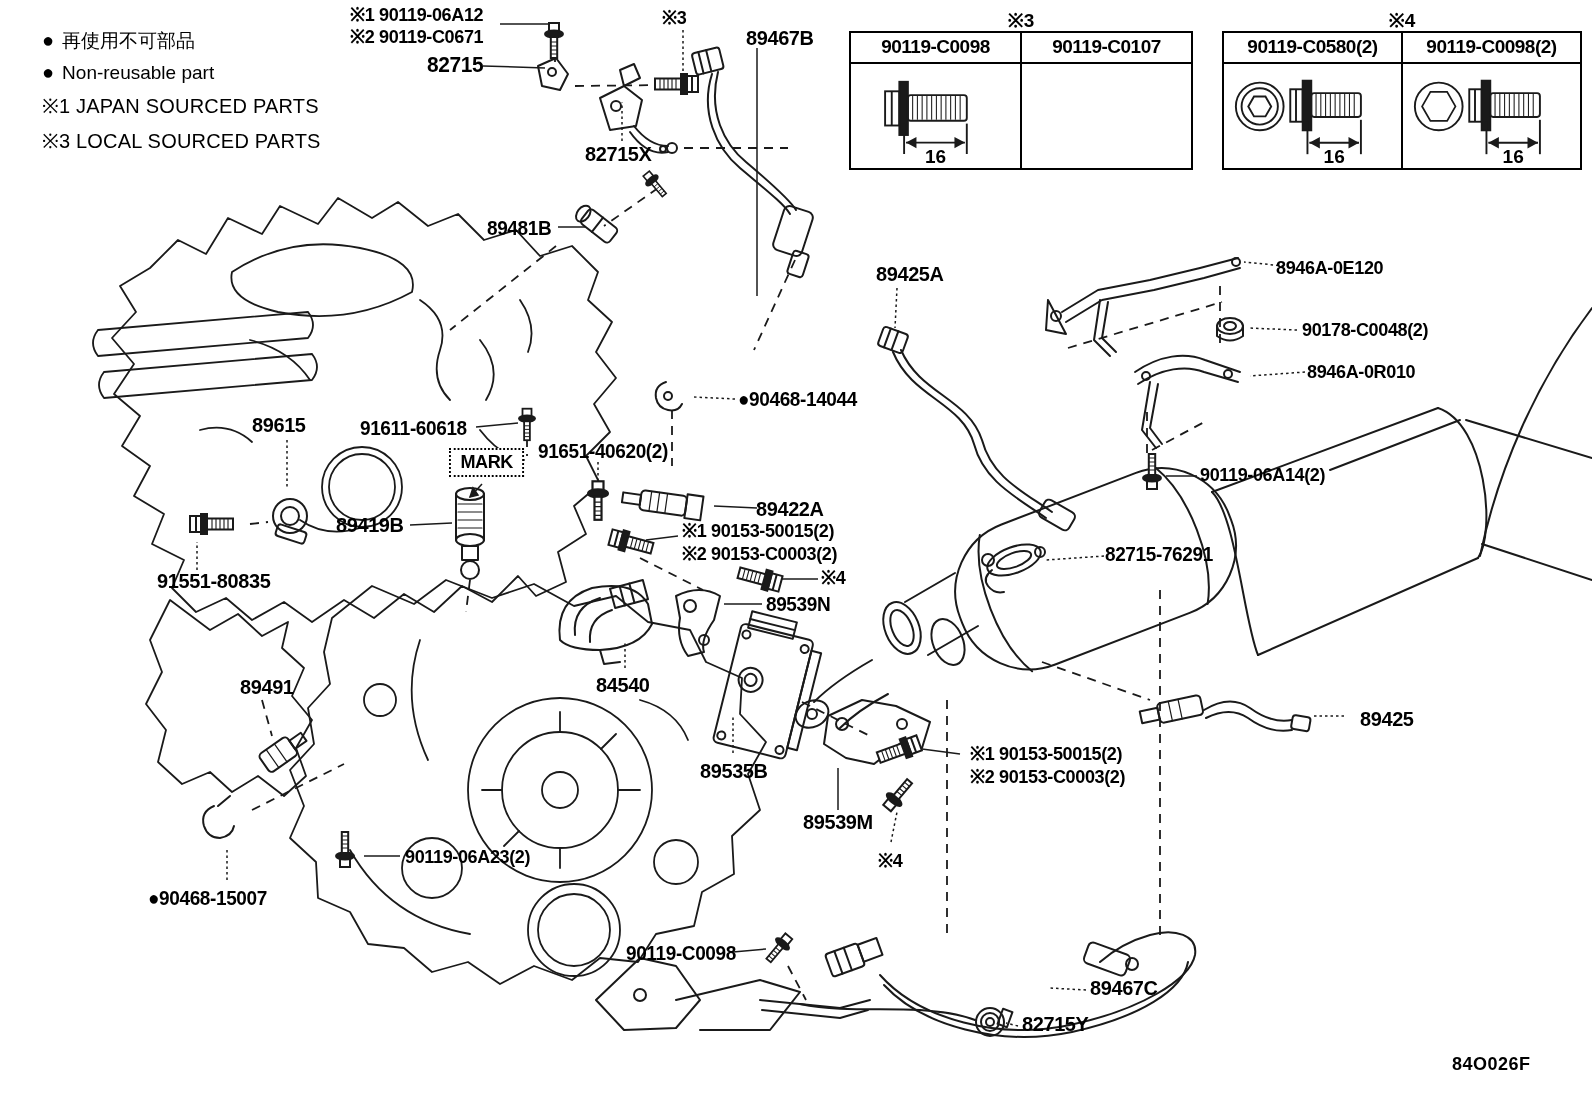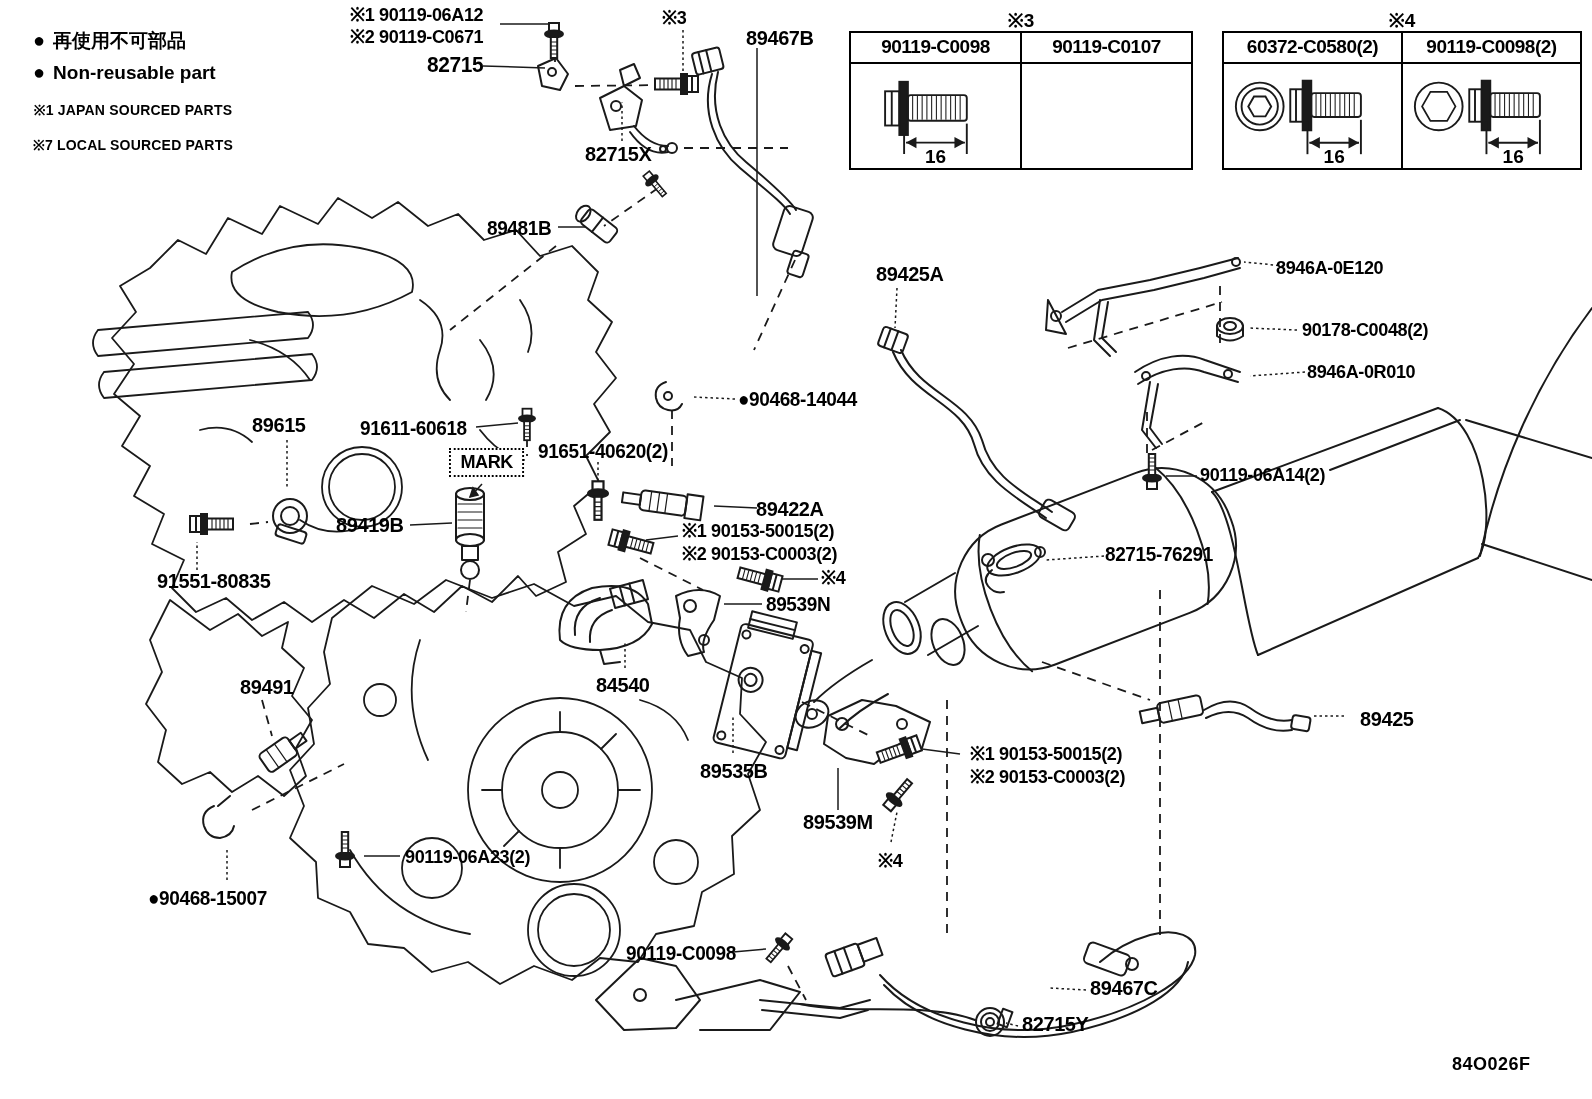--- a/index.html
+++ b/index.html
@@ -8,24 +8,24 @@
     overflow:hidden; font-family:"Liberation Sans", sans-serif; color:#000;
   }
   .art { position:absolute; left:0; top:0; }
   .labels-layer { position:absolute; left:0; top:0; width:100%; height:100%;padding-left:38px; }
   .plabel {
     position:absolute; font-weight:700; font-size:19px; line-height:1.05;
     letter-spacing:-0.4px; white-space:nowrap; transform:scaleX(.95);
     transform-origin:left top;
   }
   .plabel.boxed { border:2px dotted #000; padding:2px 10px 3px; background:#fff; }
-  .legend { position:absolute; left:33px; top:28px; font-weight:700; }
+  .legend { position:absolute; left:42px; top:28px; font-weight:400; }
   .lg-line { font-size:19px; margin-bottom:7px; white-space:nowrap; }
   .lg-line .bullet { font-size:20px; margin-right:8px; }
-  .lg-note { font-size:14px; margin-top:16px; white-space:nowrap; letter-spacing:.2px;text-align:center; }
+  .lg-note { font-size:20px; margin-top:8px; white-space:nowrap; letter-spacing:.2px; }
   .lg-note:first-of-type { margin-top:18px; }
   .ptable { position:absolute; border:2px solid #000; background:#fff; }
   .ptable-title {
     position:absolute; top:-26px; left:0; right:0; text-align:center;
     font-weight:700; font-size:19px;
   }
   .ptable-grid { display:flex; height:100%; }
   .pcell { flex:1; display:flex; flex-direction:column; }
   .pcell + .pcell { border-left:2px solid #000; }
   .pcell-head {
@@ -325,21 +325,21 @@
   </svg>
 
   <div class="legend">
     <div class="lg-line">
       <span class="bullet">●</span><span>再使用不可部品</span>
     </div>
     <div class="lg-line">
       <span class="bullet">●</span><span>Non-reusable part</span>
     </div>
     <div class="lg-note">※1 JAPAN SOURCED PARTS</div>
-    <div class="lg-note">※7 LOCAL SOURCED PARTS</div>
+    <div class="lg-note">※3 LOCAL SOURCED PARTS</div>
   </div>
 
   <div class="ptable" style="left:849px; top:31px; width:340px; height:135px;">
     <div class="ptable-title">※3</div>
     <div class="ptable-grid">
       <div class="pcell">
         <div class="pcell-head">90119-C0098</div>
         <div class="pcell-body">
           <svg width="152" height="100" viewBox="0 0 160 104">
             <g stroke="#1a1a1a" fill="none" stroke-width="2">
@@ -360,21 +360,21 @@
       <div class="pcell">
         <div class="pcell-head">90119-C0107</div>
       </div>
     </div>
   </div>
 
   <div class="ptable" style="left:1222px; top:31px; width:356px; height:135px;">
     <div class="ptable-title">※4</div>
     <div class="ptable-grid">
       <div class="pcell">
-        <div class="pcell-head">60372-C0580(2)</div>
+        <div class="pcell-head">90119-C0580(2)</div>
         <div class="pcell-body">
           <svg width="168" height="100" viewBox="0 0 176 104">
             <g stroke="#1a1a1a" fill="none" stroke-width="2">
               <circle cx="28" cy="42" r="25"></circle>
                 <circle cx="28" cy="42" r="19"></circle>
               <polygon points="40,42 34,52.4 22,52.4 16,42 22,31.6 34,31.6"></polygon>
               <rect x="60" y="24" width="13" height="34" fill="#fff"></rect>
                 <line x1="66" y1="24" x2="66" y2="58"></line>
               <rect x="73" y="15" width="9" height="52" fill="#1a1a1a"></rect>
               <rect x="82" y="28" width="52" height="25" rx="3"></rect>

